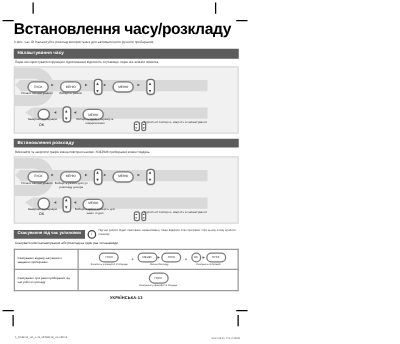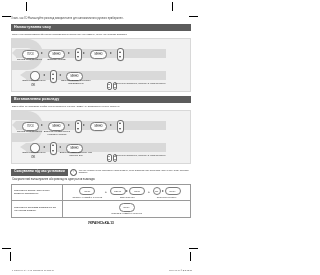--- a/index.html
+++ b/index.html
@@ -346,20 +346,21 @@
 <div class="crop-mark cm-tl-h"></div>
 <div class="crop-mark cm-tr-v"></div>
 <div class="crop-mark cm-tr-h"></div>
 <div class="crop-mark cm-bl-v"></div>
 <div class="crop-mark cm-bl-h"></div>
 <div class="crop-mark cm-br-v"></div>
 <div class="crop-mark cm-br-h"></div>
 
 <div class="page">
 
+  <h1 class="title">Встановлення часу/розкладу</h1>
   <p class="subtitle">З мис. час ID Налаштуйте розклад використання для автоматичного ручного приберання.</p>
 
   <div class="sec-bar">Налаштування часу</div>
   <div class="sec-note">Перш ніж користуватися функцією підсилювання відключіть слухавицю, перш ніж знімати помилка.</div>
 
   <div class="panel">
     <div class="band band-top"></div>
     <div class="band band-bot"></div>
     <div class="band-turn"></div>
     <div class="band-cap-l"></div>

